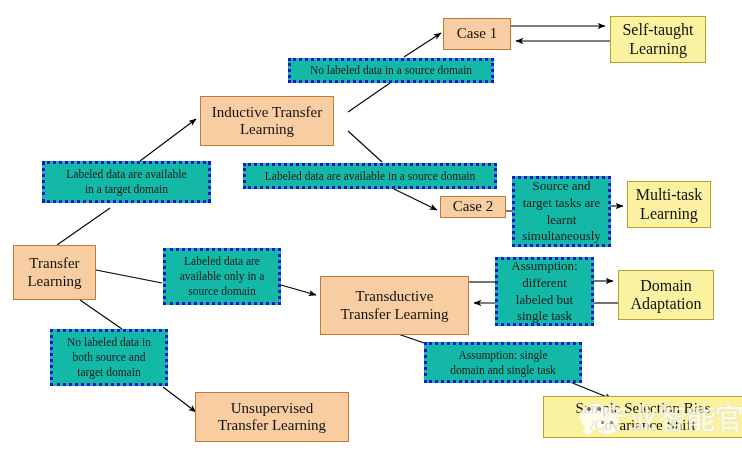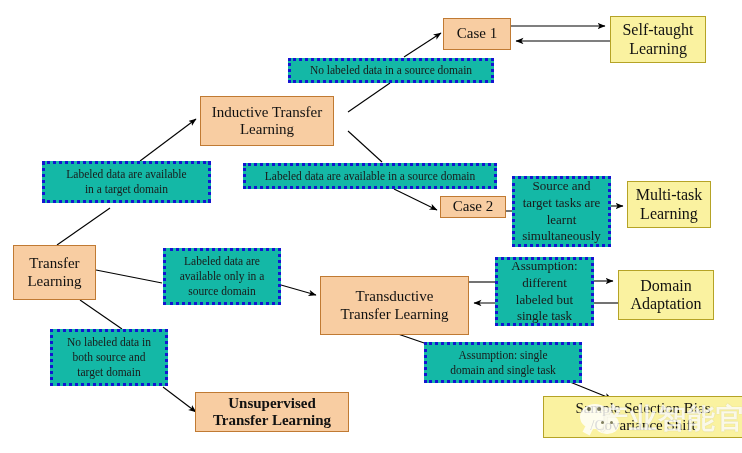--- a/index.html
+++ b/index.html
@@ -175,21 +175,21 @@
 
   <div class="node orange" style="left:13px; top:245px; width:83px; height:55px;">Transfer
 Learning</div>
 
   <div class="node orange" style="left:200px; top:96px; width:134px; height:50px;">Inductive Transfer
 Learning</div>
 
   <div class="node orange" style="left:320px; top:264px; width:149px; height:59px;margin-top:12px;">Transductive
 Transfer Learning</div>
 
-  <div class="node orange" style="left:195px; top:392px; width:154px; height:40px;font-weight:bold;">Unsupervised
+  <div class="node orange" style="left:195px; top:392px; width:154px; height:50px;">Unsupervised
 Transfer Learning</div>
 
   <div class="node orange" style="left:443px; top:18px; width:68px; height:32px;">Case 1</div>
 
   <div class="node orange" style="left:440px; top:196px; width:66px; height:22px;">Case 2</div>
 
   <div class="node yellow" style="left:610px; top:16px; width:96px; height:47px;">Self-taught
 Learning</div>
 
   <div class="node yellow" style="left:627px; top:181px; width:84px; height:47px;">Multi-task

